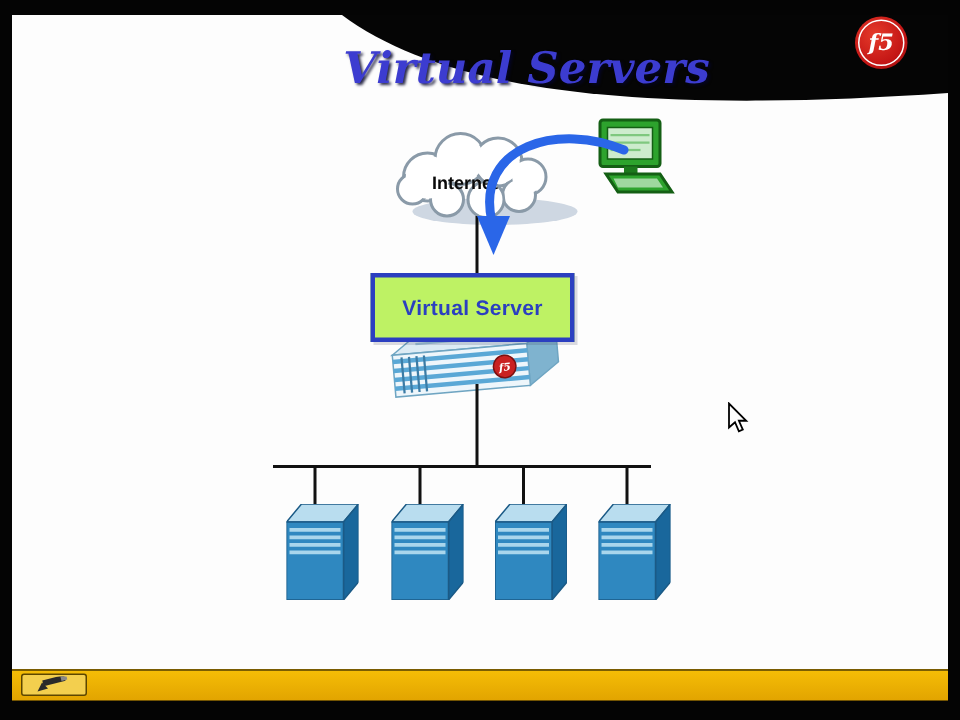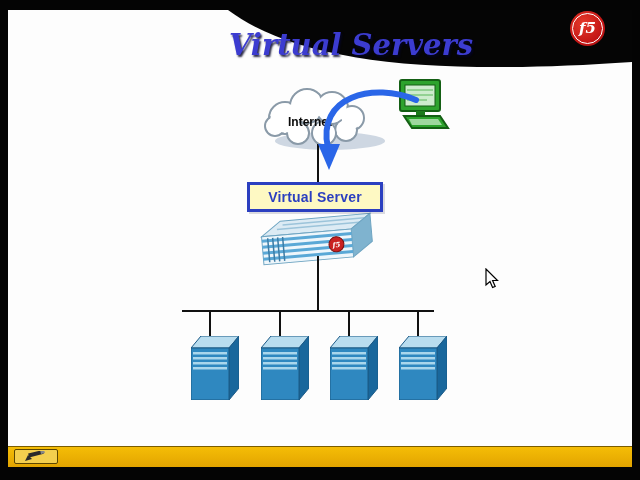--- a/index.html
+++ b/index.html
@@ -32,22 +32,22 @@
     color:#fff;font-family:"DejaVu Serif", serif;font-style:italic;font-weight:bold;font-size:15px;
     padding-bottom:2px;
   }
   .cloud{position:absolute;left:242px;top:78px;width:140px;height:66px;}
   .computer{position:absolute;left:386px;top:68px;width:58px;height:58px;}
   .arrow{position:absolute;left:292px;top:76px;width:135px;height:100px;z-index:2;}
   .vline{position:absolute;width:2px;background:#111;}
   .v1{left:309px;top:134px;height:40px;}
   .v2{left:309px;top:246px;height:54px;}
   .vsbox{
-    position:absolute;left:239px;top:172px;width:136px;height:30px;box-sizing:border-box;
-    background:#fef9c3;border:3px solid var(--virtual-server-border,#2b3fc0);
+    position:absolute;left:239px;top:172px;width:136px;height:46px;box-sizing:border-box;
+    background:#bef264;border:3px solid var(--virtual-server-border,#2b3fc0);
     box-shadow:2px 2px 0 rgba(60,60,90,0.18);
     display:flex;align-items:center;justify-content:center;z-index:1;
   }
   .vsbox span{
     font-weight:bold;font-size:14px;color:var(--virtual-server-border,#2b35c8);
     letter-spacing:0.2px;
   }
   .appliance{position:absolute;left:252px;top:202px;width:114px;height:56px;transform:rotate(-5deg);}
   .bus{position:absolute;left:174px;top:300px;width:252px;height:2px;background:#111;}
   .server-row{position:absolute;left:0;top:0;width:624px;height:436px;pointer-events:none;}

